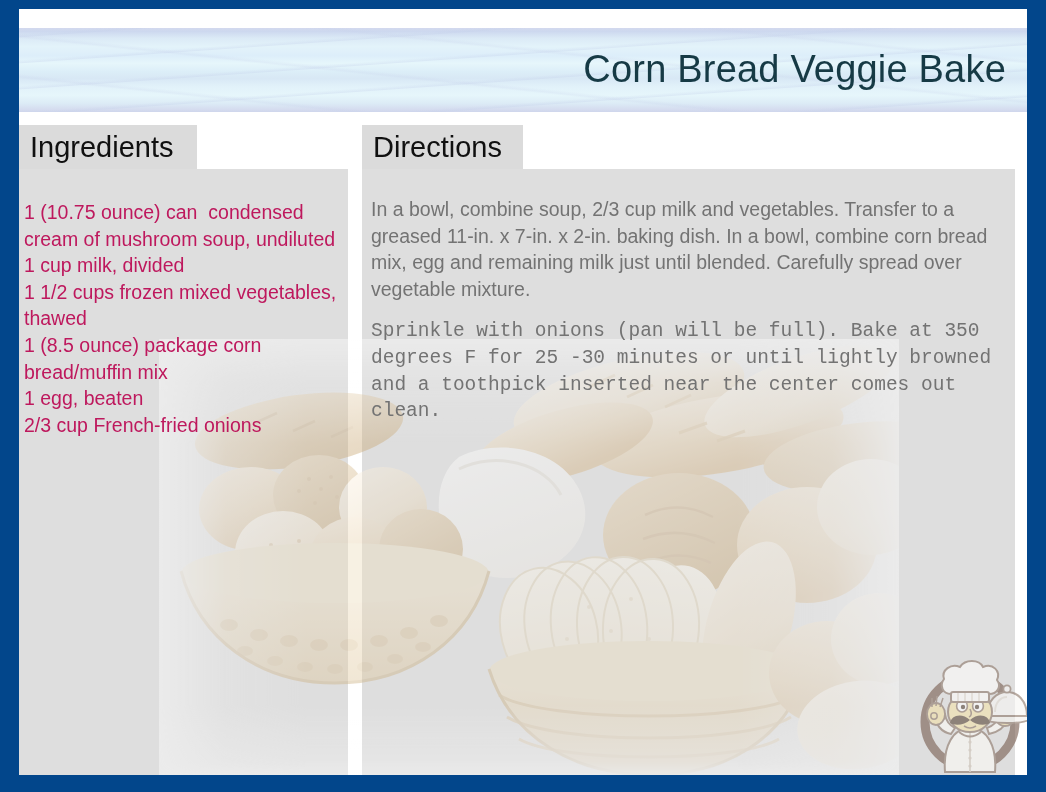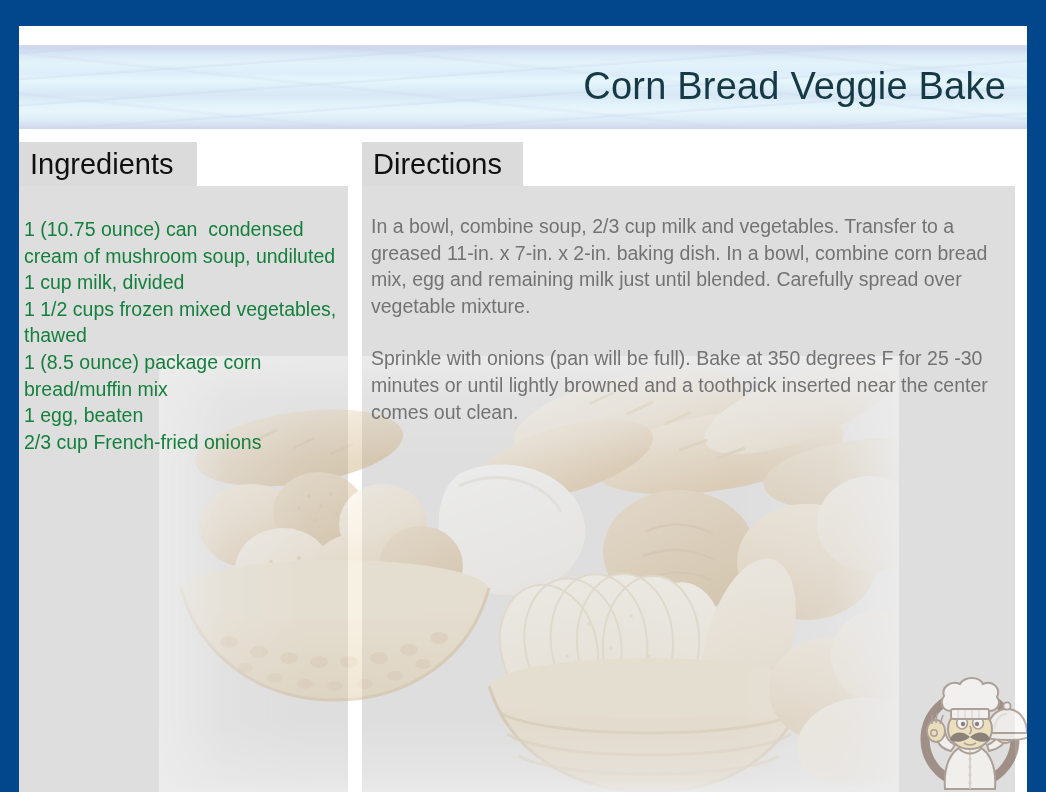--- a/index.html
+++ b/index.html
@@ -18,21 +18,21 @@
     width: 1046px;
     height: 792px;
     background: #02468b;
     overflow: hidden;
   }
 
   
   #page {
     position: absolute;
     left: 19px;
-    top: 26px;
+    top: 9px;
     width: 1008px;
     height: 766px;
     background: #ffffff;
     overflow: hidden;
     padding-left: 8px;
   }
 
   
   #title-banner {
     position: absolute;
@@ -136,21 +136,21 @@
     height: 606px;
   }
   #ingredients-text {
     position: absolute;
     left: 5px;
     top: 190px;
     width: 320px;
     z-index: 6;
     font-size: 19.5px;
     line-height: 26.6px;
-    color: #15803d;
+    color: #be185d;
   }
   #ingredients-text div { white-space: pre-wrap; }
 
   
   #directions-head {
     left: 343px;
     top: 116px;
     width: 161px;
     height: 44px;
   }
@@ -164,21 +164,21 @@
     position: absolute;
     left: 352px;
     top: 187px;
     width: 637px;
     z-index: 6;
     font-size: 19.5px;
     line-height: 26.6px;
     color: #737373;
   }
   #directions-text p { margin: 0; }
-  #directions-text p + p { margin-top: 26px; }
+  #directions-text p + p { margin-top: 16px; font-family: Liberation Mono, monospace; }
 
   
   #bread-photo {
     position: absolute;
     left: 140px;
     top: 330px;
     width: 740px;
     height: 436px;
     z-index: 3;
     opacity: 0.42;

